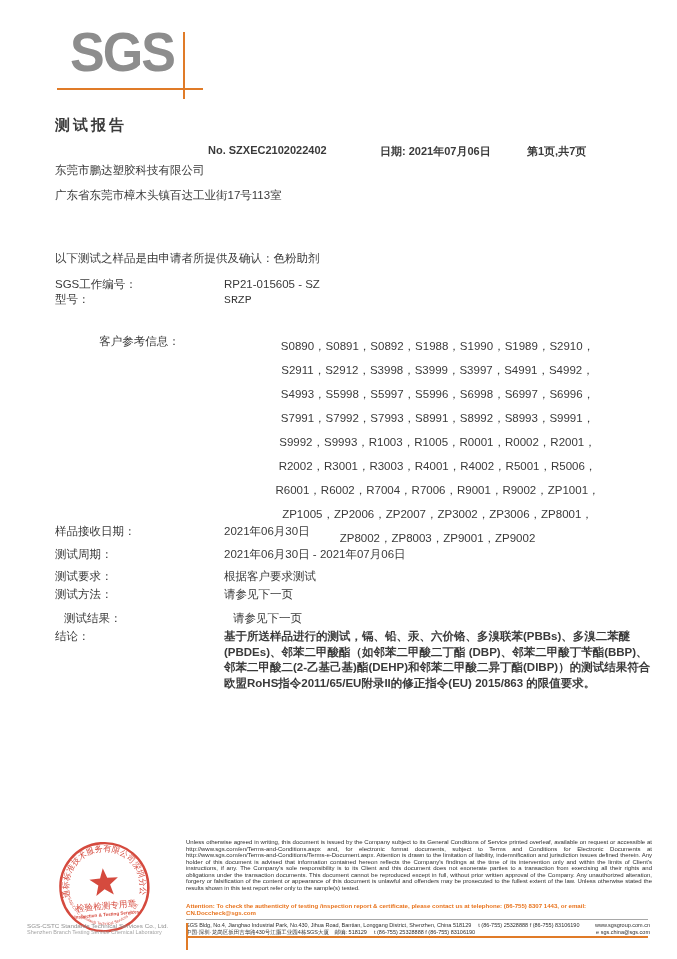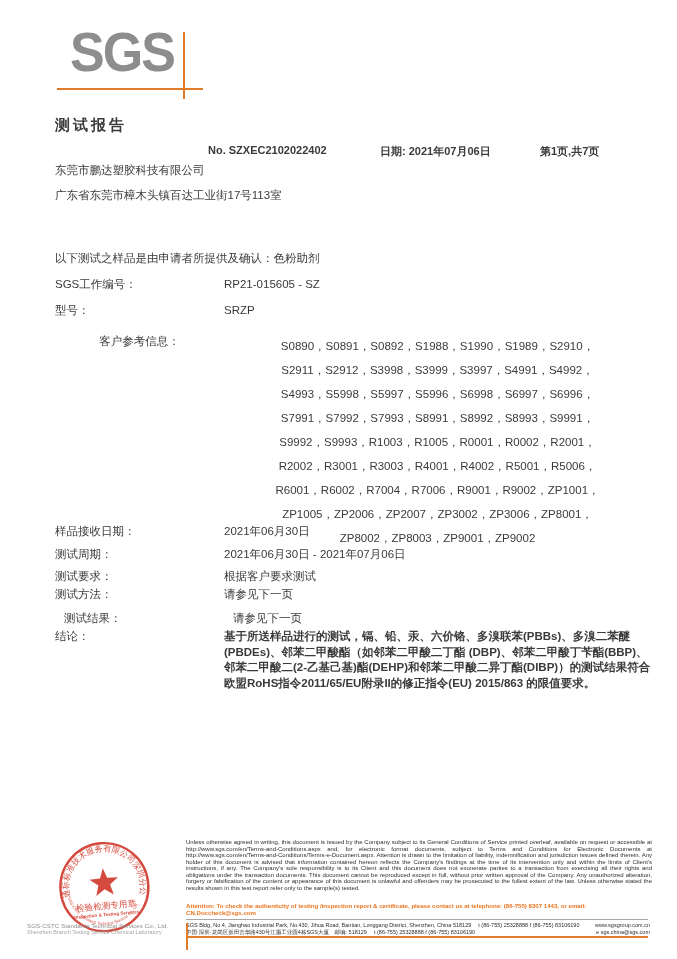--- a/index.html
+++ b/index.html
@@ -33,33 +33,33 @@
     line-height:1;
   }
   .logo-hline{left:57px;top:88px;width:146px;height:2px;background:var(--sgs-orange);}
   .logo-vline{left:183px;top:32px;width:2px;height:67px;background:var(--sgs-orange);}
 
   
   .report-title{left:55px;top:116px;font-size:15px;font-weight:700;letter-spacing:3px;}
   .hdr{font-size:11px;font-weight:700;top:121px;white-space:nowrap;margin-top:23px;}
   .report-no{left:208px;}
   .report-date{left:380px;}
-  .report-page{left:540px;}
+  .report-page{left:527px;}
 
   
   .applicant-name{left:55px;top:163px;font-size:11.5px;}
   .applicant-address{left:55px;top:188px;font-size:11.5px;}
 
   
   .statement{left:55px;top:251px;font-size:11.5px;}
   .row{left:55px;width:596px;display:flex;font-size:11.5px;line-height:15px;}
   .row .lbl{width:169px;flex:0 0 169px;}
   .row .val{flex:1;}
   .r-job{top:277px;}
-  .r-model{top:303px;}
+  .r-model{top:292px;font-family:Liberation Mono, monospace;}
   .r-ref{top:334px;text-align:center;}
   .ref-lines div{line-height:24px;height:24px;white-space:nowrap;}
   .r-recv{top:524px;}
   .r-period{top:547px;}
   .r-request{top:569px;}
   .r-method{top:587px;}
   .r-result{top:611px;margin-left:9px;}
   .r-conclusion{top:629px;}
   .r-conclusion .val{line-height:15.6px;font-weight:bold;}
 

